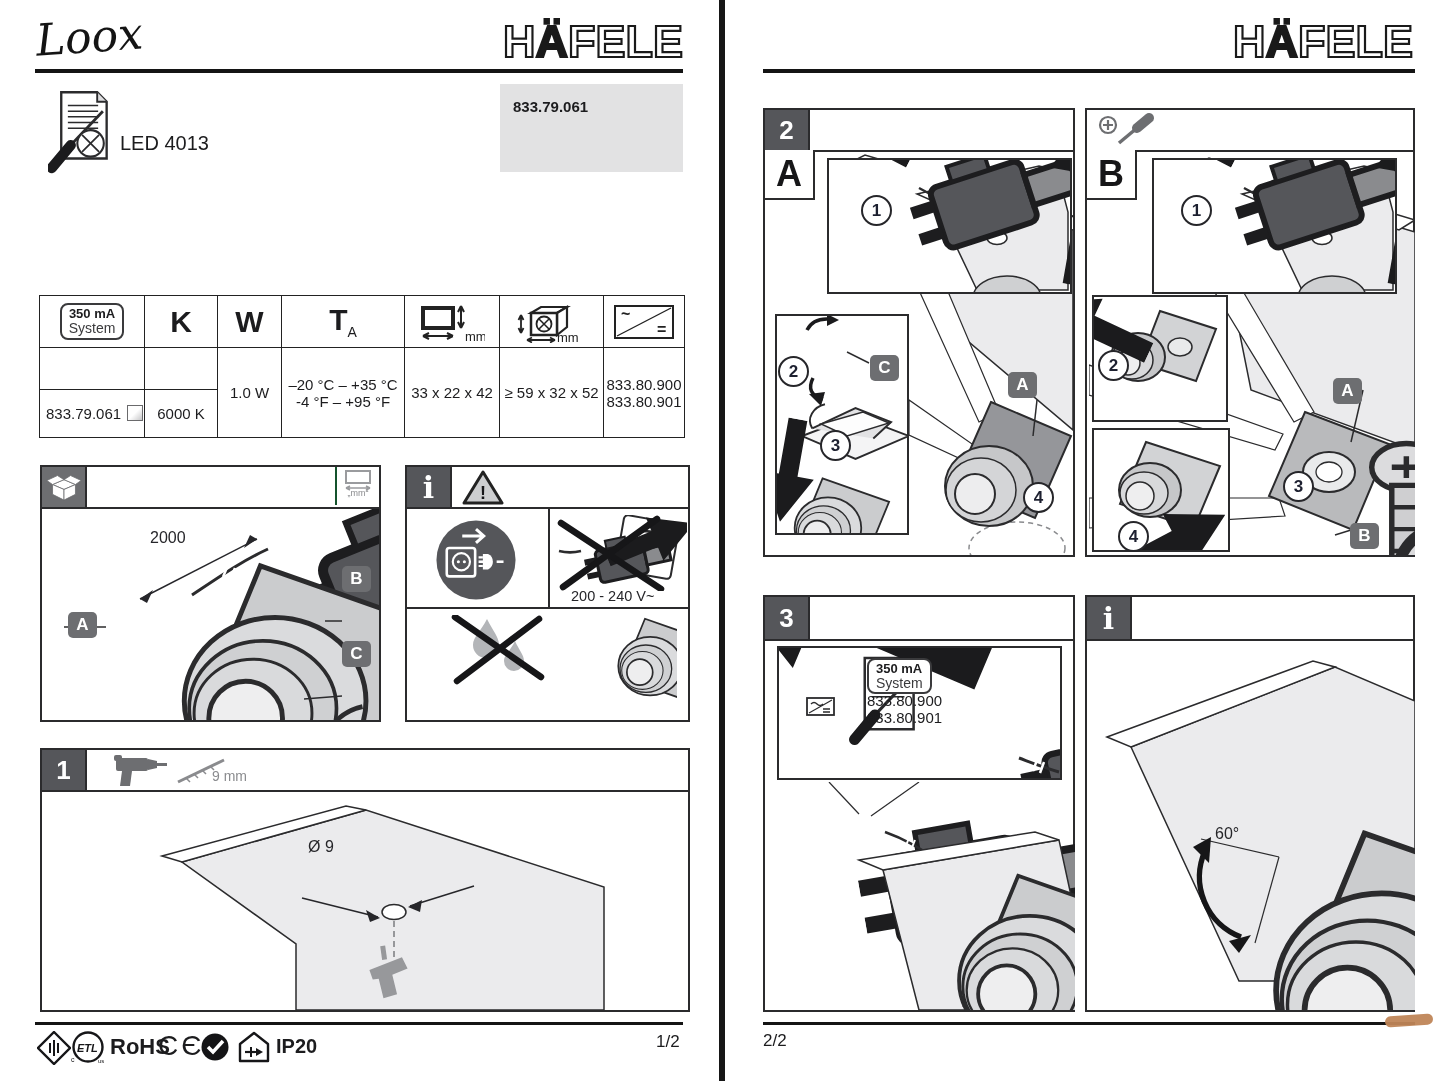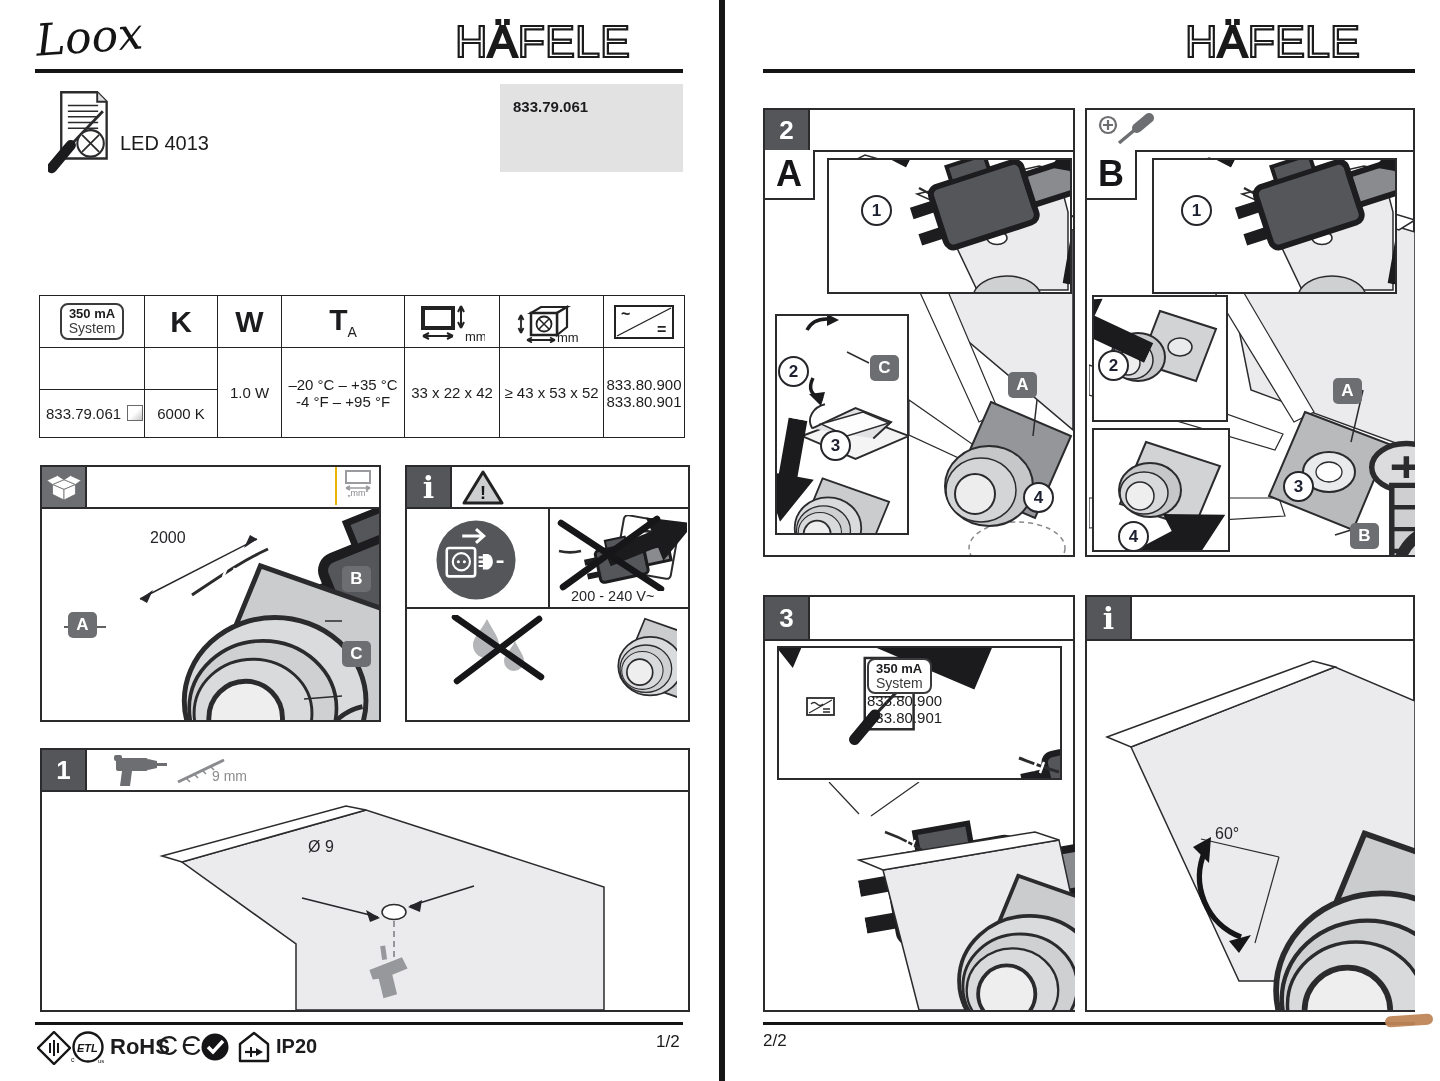--- a/index.html
+++ b/index.html
@@ -13,22 +13,22 @@
            font-weight:bold;font-size:26px;display:flex;align-items:center;justify-content:center;
            border-right:2px solid #2b2b2d;box-sizing:border-box}
   .varcell{position:absolute;top:40px;left:0;width:50px;height:50px;background:#fff;color:#161618;
            font-weight:bold;font-size:36px;display:flex;align-items:center;justify-content:center;
            border-right:2px solid #2b2b2d;border-bottom:2px solid #2b2b2d;box-sizing:border-box;z-index:3}
   .badge{position:absolute;background:#6d6e71;color:#fff;font-weight:bold;font-size:17px;border-radius:5px;
          width:29px;height:26px;display:flex;align-items:center;justify-content:center;z-index:4}
   .circ{position:absolute;width:27px;height:27px;border:2.5px solid #26262a;border-radius:50%;background:#fff;
         color:#1d2030;font-weight:bold;font-size:17px;display:flex;align-items:center;justify-content:center;z-index:4}
   .rule{position:absolute;background:#141414}
-  .wordmark{position:absolute;font-weight:normal;font-size:45px;letter-spacing:0px;white-space:nowrap;
-            color:#fff;-webkit-text-stroke:2.2px #1a1a1a;text-align:left}
+  .wordmark{position:absolute;font-weight:bold;font-size:45px;letter-spacing:0px;white-space:nowrap;
+            color:#fff;-webkit-text-stroke:2.2px #1a1a1a;text-align:right}
   .wordmark .solid{color:#1a1a1a}
   .dimtxt{position:absolute;font-size:15px;color:#26262a;z-index:4;white-space:nowrap}
   table.spec{border-collapse:collapse;table-layout:fixed}
   table.spec td{border:1.8px solid #222;text-align:center;vertical-align:middle;font-size:15px;padding:0}
   .sysbadge{display:inline-block;border:2px solid #3a3a3c;border-radius:8px;padding:2px 7px;line-height:1.05;background:#fff}
   .sysbadge .l1{font-weight:bold;font-size:13px}
   .sysbadge .l2{font-size:14px;color:#3a3a3c}
   .swatch{display:inline-block;width:14px;height:14px;border:1.6px solid #6a6a6c;vertical-align:-2px;margin-left:6px;
           background:linear-gradient(135deg,#fefefe 50%,#c6c6c8 100%)}
   .ifont{font-family:"DejaVu Serif",serif;font-weight:bold}
@@ -157,21 +157,21 @@
     </tr>
     <tr style="height:42px">
       <td></td>
       <td></td>
       <td rowspan="2">1.0 W</td>
       <td rowspan="2">
         <div>–20 °C – +35 °C</div>
               <div>-4 °F – +95 °F</div>
       </td>
       <td rowspan="2">33 x 22 x 42</td>
-      <td rowspan="2">≥ 43 x 53 x 52</td>
+      <td rowspan="2">≥ 59 x 32 x 52</td>
       <td rowspan="2">
         <div>833.80.900</div>
               <div>833.80.901</div>
       </td>
     </tr>
     <tr style="height:48px">
       <td style="text-align:left;padding-left:6px">
         <span>833.79.061</span><span class="swatch"></span>
       </td>
       <td>6000 K</td>
@@ -185,21 +185,21 @@
         <svg width="36" height="32" viewBox="0 0 44 38">
           <g fill="#fff" stroke="#6d6e71" stroke-width="1">
             <polygon points="8,16 22,10 36,16 22,22"></polygon>
             <polygon points="8,16 8,28 22,35 22,22"></polygon>
             <polygon points="36,16 36,28 22,35 22,22"></polygon>
             <polygon points="8,16 1,11 14,5 22,10"></polygon>
             <polygon points="36,16 43,11 30,5 22,10"></polygon>
           </g>
         </svg>
       </div>
-      <div class="abs" style="right:0;top:0;width:42px;height:38px;border-left:2px solid #eab308;text-align:center">
+      <div class="abs" style="right:0;top:0;width:42px;height:38px;border-left:2px solid #14532d;text-align:center">
         <svg width="30" height="22" viewBox="0 0 30 22" style="margin:2px auto 0">
           <rect x="3" y="2" width="24" height="12" fill="#fff" stroke="#9a9b9e" stroke-width="2"></rect>
           <path d="M3,19 h24 M3,19 l4,-2 M3,19 l4,2 M27,19 l-4,-2 M27,19 l-4,2" stroke="#9a9b9e" stroke-width="1.5" fill="none"></path>
         </svg>
         <div style="font-size:9px;color:#8a8b8e;margin-top:-3px">„mm“</div>
       </div>
     </div>
     <svg class="abs z1" style="left:0;top:42px" width="337" height="211" viewBox="0 0 337 211">
       <line x1="98" y1="90" x2="215" y2="30" stroke="#26262a" stroke-width="1.5"></line>
       <polygon points="98,90 111,81 105,94" fill="#26262a"></polygon>

